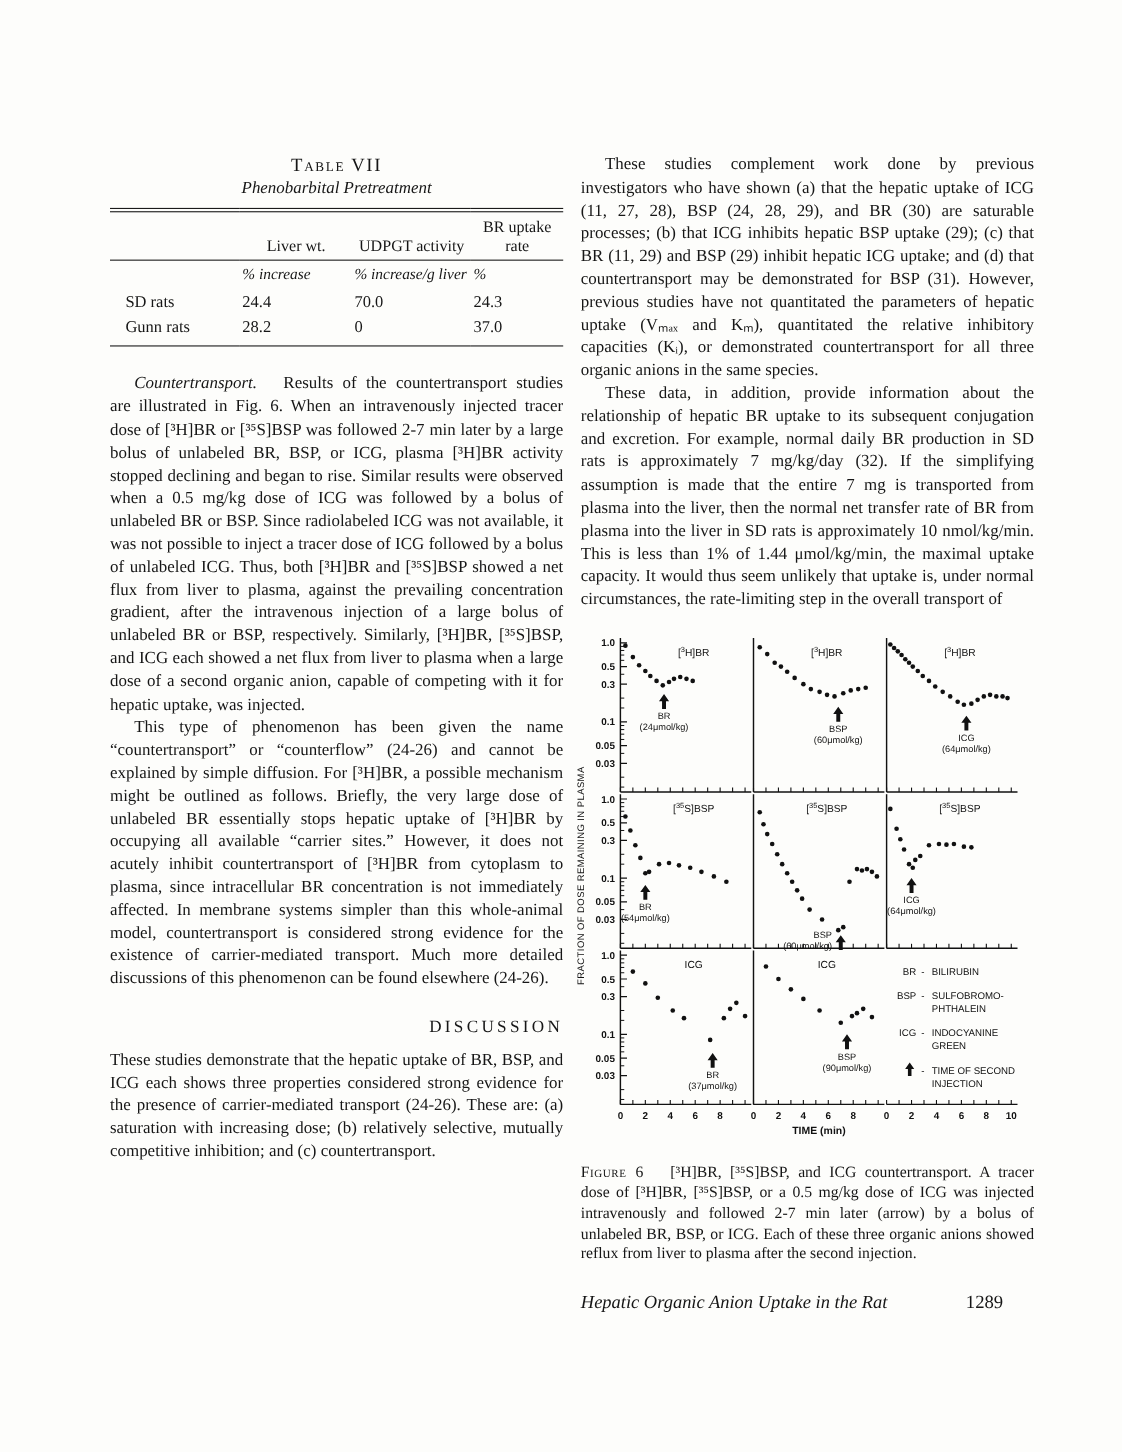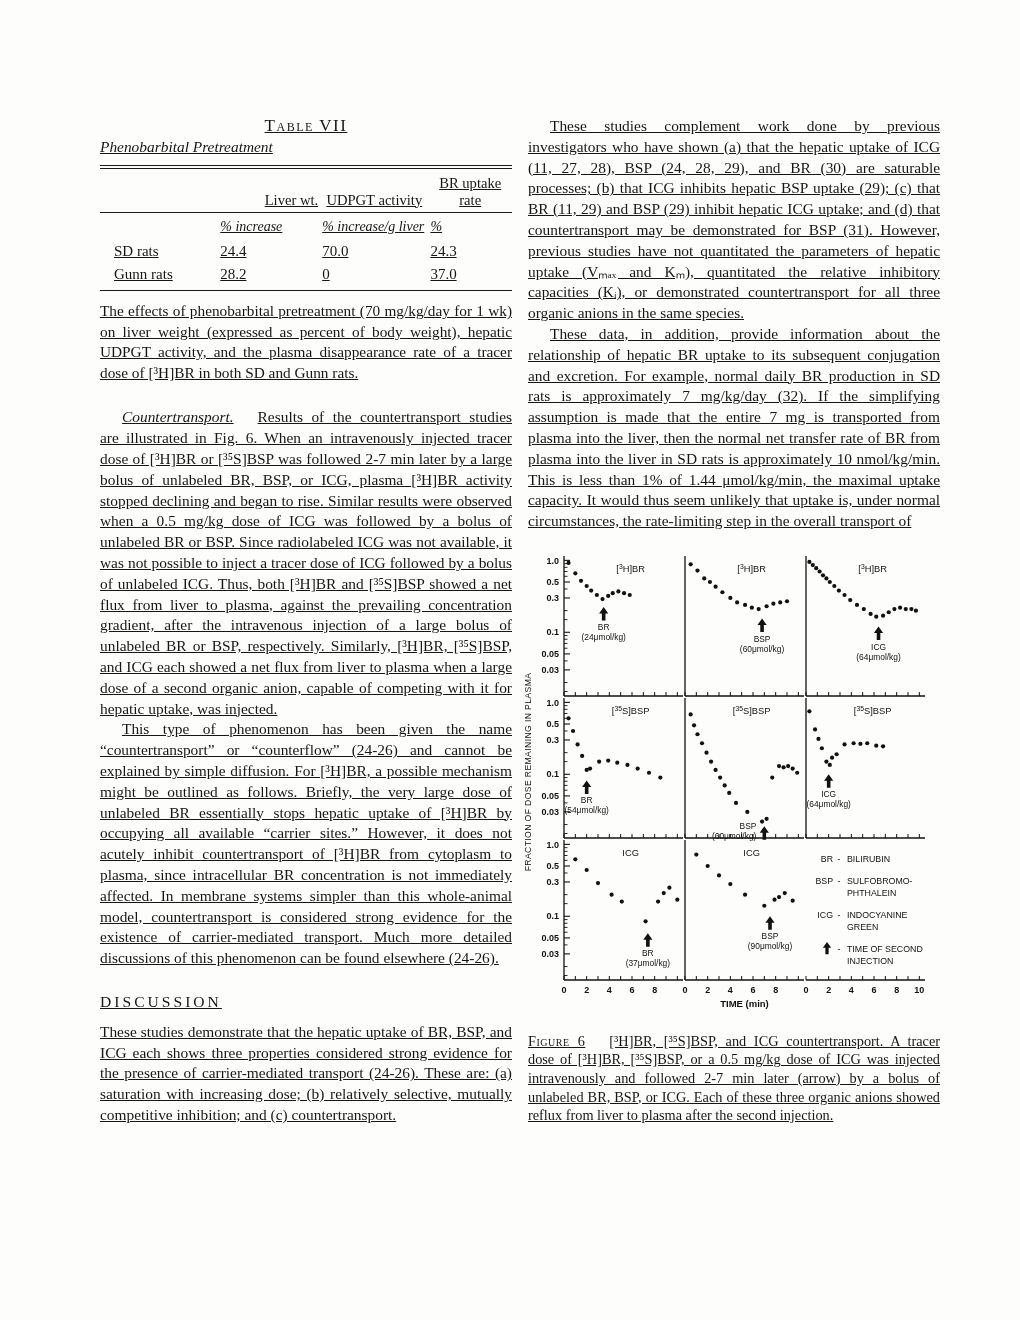--- a/index.html
+++ b/index.html
@@ -1,41 +1,41 @@
 <!DOCTYPE html>
 <html><head>
 <meta charset="utf-8">
 <style>
   html,body{margin:0;padding:0;background:#e8e8e8;}
   .page{position:relative;width:1020px;height:1320px;background:#fdfdfb;color:#161616;
         font-family:"Liberation Serif", serif;overflow:hidden;margin:0 auto;}
-  .col{position:absolute;top:116px;width:412px;font-size:15.4px;line-height:20.8px;text-decoration:underline;}
+  .col{position:absolute;top:140px;width:412px;font-size:15.4px;line-height:20.8px;}
   .col-left{left:100px;}
   .col-right{left:528px;}
   p{margin:0;text-align:justify;}
   .indent{text-indent:22px;}
   .lead-italic{font-style:italic;padding-right:24px;}
 
   
   .tbl-title{text-align:center;font-variant:small-caps;letter-spacing:1.5px;font-size:17px;line-height:20px;}
-  .tbl-sub{text-align:left;font-style:italic;font-size:15.4px;line-height:19px;margin-top:1px;}
+  .tbl-sub{text-align:center;font-style:italic;font-size:15.4px;line-height:19px;margin-top:1px;}
   table{width:100%;border-collapse:collapse;margin-top:9px;border-top:4px double #1a1a1a;border-bottom:1.5px solid #1a1a1a;}
   th{font-weight:normal;font-size:14.6px;line-height:16.5px;text-align:center;vertical-align:bottom;padding:6px 2px 4px;border-bottom:1.4px solid #1a1a1a;}
   th.c0{width:112px;}
-  th.c1{width:96px;text-align:right;}
+  th.c1{width:96px;}
   th.c2{width:88px;}
   th.c3{width:78px;}
   td{font-size:15px;text-align:left;padding:1px 2px;}
   tr.units td{font-style:italic;font-size:14px;padding:4px 2px 2px;white-space:nowrap;}
   td.rowlabel{text-align:left;padding-left:14px;}
   tbody tr:last-child td{padding-bottom:6px;}
   .tbl-note{margin-top:10px;font-size:15.3px;line-height:20.5px;}
 
   .para-space{margin-top:24px;}
-  .discussion{text-align:left;font-weight:normal;letter-spacing:3px;font-size:15.6px;margin:23px 0 9px 0;}
+  .discussion{text-align:right;font-weight:normal;letter-spacing:3px;font-size:15.6px;margin:23px 0 9px 0;}
 
   
   .figure{margin-top:16px;margin-left:-4px;}
   .caption{font-size:14.3px;line-height:18.6px;margin-top:10px;}
   .caption-lead{font-variant:small-caps;letter-spacing:0.5px;padding-right:24px;}
 
   .footer{display:flex;justify-content:space-between;align-items:baseline;margin-top:24px;padding-right:28px;}
   .footer-title{font-style:italic;font-size:16.8px;}
   .footer-num{font-size:17px;}
 </style>
@@ -72,21 +72,20 @@
             <td>24.3</td>
           </tr>
           <tr>
             <td class="rowlabel">Gunn rats</td>
             <td>28.2</td>
             <td>0</td>
             <td>37.0</td>
           </tr>
         </tbody>
       </table>
-      <p class="tbl-note">The effects of phenobarbital pretreatment (70 mg/kg/day for 1 wk) on liver weight (expressed as percent of body weight), hepatic UDPGT activity, and the plasma disappearance rate of a tracer dose of [³H]BR in both SD and Gunn rats.</p>
     </div>
 
     <p class="indent para-space"><span class="lead-italic">Countertransport.</span><span>Results of the countertransport studies are illustrated in Fig. 6. When an intravenously injected tracer dose of [³H]BR or [³⁵S]BSP was followed 2-7 min later by a large bolus of unlabeled BR, BSP, or ICG, plasma [³H]BR activity stopped declining and began to rise. Similar results were observed when a 0.5 mg/kg dose of ICG was followed by a bolus of unlabeled BR or BSP. Since radiolabeled ICG was not available, it was not possible to inject a tracer dose of ICG followed by a bolus of unlabeled ICG. Thus, both [³H]BR and [³⁵S]BSP showed a net flux from liver to plasma, against the prevailing concentration gradient, after the intravenous injection of a large bolus of unlabeled BR or BSP, respectively. Similarly, [³H]BR, [³⁵S]BSP, and ICG each showed a net flux from liver to plasma when a large dose of a second organic anion, capable of competing with it for hepatic uptake, was injected.</span></p>
 
     <p class="indent">This type of phenomenon has been given the name “countertransport” or “counterflow” (24-26) and cannot be explained by simple diffusion. For [³H]BR, a possible mechanism might be outlined as follows. Briefly, the very large dose of unlabeled BR essentially stops hepatic uptake of [³H]BR by occupying all available “carrier sites.” However, it does not acutely inhibit countertransport of [³H]BR from cytoplasm to plasma, since intracellular BR concentration is not immediately affected. In membrane systems simpler than this whole-animal model, countertransport is considered strong evidence for the existence of carrier-mediated transport. Much more detailed discussions of this phenomenon can be found elsewhere (24-26).</p>
 
     <h3 class="discussion">DISCUSSION</h3>
 
     <p>These studies demonstrate that the hepatic uptake of BR, BSP, and ICG each shows three properties considered strong evidence for the presence of carrier-mediated transport (24-26). These are: (a) saturation with increasing dose; (b) relatively selective, mutually competitive inhibition; and (c) countertransport.</p>
   </div>
@@ -470,15 +469,19 @@
           <text x="315" y="404" font-family="Liberation Sans, DejaVu Sans, sans-serif" font-size="8.8" fill="#111111" text-anchor="middle" font-weight="normal">-</text>
           <text x="323" y="404" font-family="Liberation Sans, DejaVu Sans, sans-serif" font-size="8.8" fill="#111111" text-anchor="start" font-weight="normal">TIME OF SECOND</text>
           <text x="323" y="416" font-family="Liberation Sans, DejaVu Sans, sans-serif" font-size="8.8" fill="#111111" text-anchor="start" font-weight="normal">INJECTION</text>
           <text x="0" y="0" font-family="Liberation Sans, DejaVu Sans, sans-serif" font-size="8.6" fill="#111111" text-anchor="middle" font-weight="normal" transform="translate(7,224) rotate(-90)" letter-spacing="0.4">FRACTION OF DOSE REMAINING IN PLASMA</text>
           <text x="220.5" y="459" font-family="Liberation Sans, DejaVu Sans, sans-serif" font-size="9.5" fill="#111111" text-anchor="middle" font-weight="bold">TIME (min)</text>
         </svg>
     </div>
 
     <p class="caption"><span class="caption-lead">Figure 6</span><span>[³H]BR, [³⁵S]BSP, and ICG countertransport. A tracer dose of [³H]BR, [³⁵S]BSP, or a 0.5 mg/kg dose of ICG was injected intravenously and followed 2-7 min later (arrow) by a bolus of unlabeled BR, BSP, or ICG. Each of these three organic anions showed reflux from liver to plasma after the second injection.</span></p>
 
+    <div class="footer">
+      <span class="footer-title">Hepatic Organic Anion Uptake in the Rat</span>
+      <span class="footer-num">1289</span>
+    </div>
   </div>
 
 </div>
 
 </body></html>

